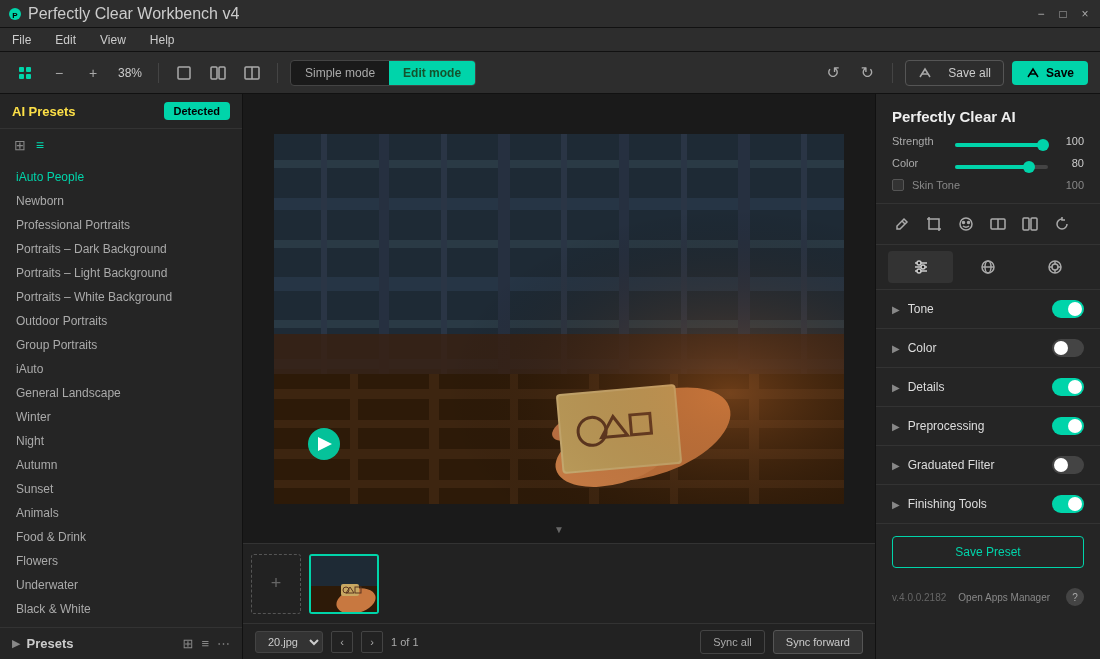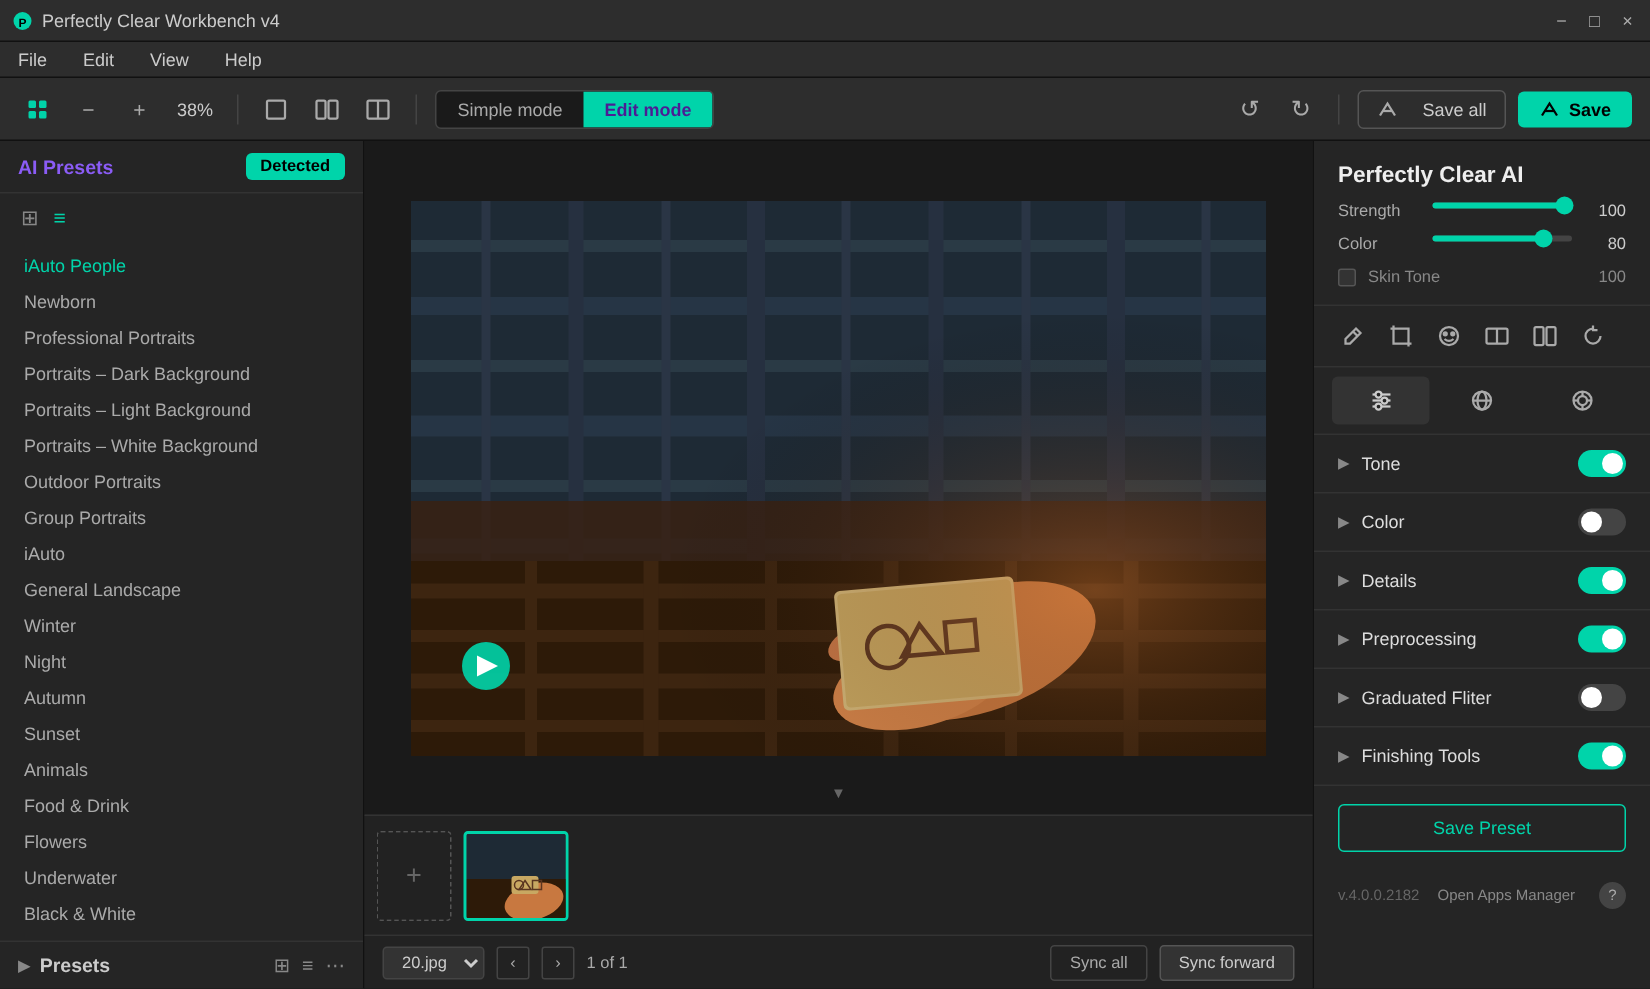--- a/index.html
+++ b/index.html
@@ -1,46 +1,46 @@
 <!DOCTYPE html>
 <html><head>
   <meta charset="utf-8">
   <style>
     * { box-sizing: border-box; margin: 0; padding: 0; }
     body { font-family: -apple-system, BlinkMacSystemFont, 'Segoe UI', sans-serif; font-size: 12px; background: #1e1e1e; color: #ccc; width: 1100px; height: 659px; overflow: hidden; }
 
     
     .title-bar { display: flex; align-items: center; background: #2d2d2d; height: 28px; padding: 0 8px; border-bottom: 1px solid #111; }
-    .title-bar-title { font-size: 12px; color: #ccc; flex: 1; }
+    .title-bar-title { font-size: 16px; color: #ccc; flex: 1; }
     .title-bar-controls { display: flex; gap: 8px; }
     .title-bar-btn { width: 14px; height: 14px; background: none; border: none; color: #aaa; cursor: pointer; font-size: 12px; display: flex; align-items: center; justify-content: center; }
 
     
     .menu-bar { display: flex; align-items: center; background: #2d2d2d; height: 24px; padding: 0 8px; border-bottom: 1px solid #111; gap: 16px; }
     .menu-item { font-size: 12px; color: #ccc; cursor: pointer; padding: 2px 4px; }
 
     
     .toolbar { display: flex; align-items: center; background: #2d2d2d; height: 42px; padding: 0 12px; border-bottom: 1px solid #111; gap: 8px; }
     .toolbar-btn { background: none; border: none; color: #aaa; cursor: pointer; font-size: 14px; padding: 4px; display: flex; align-items: center; justify-content: center; width: 26px; height: 26px; border-radius: 4px; }
     .zoom-display { font-size: 12px; color: #ccc; margin: 0 4px; }
     .toolbar-separator { width: 1px; height: 20px; background: #444; margin: 0 4px; }
     .mode-toggle { display: flex; background: #1a1a1a; border-radius: 4px; overflow: hidden; border: 1px solid #444; }
     .mode-btn { padding: 5px 14px; font-size: 12px; cursor: pointer; border: none; background: none; color: #aaa; }
-    .mode-btn.active { background: #00d4aa; color: #4c1d95; font-weight: 600; }
+    .mode-btn.active { background: #00d4aa; color: #14532d; font-weight: 600; }
     .toolbar-spacer { flex: 1; }
     .save-all-btn { background: none; border: 1px solid #555; color: #ccc; padding: 5px 12px; border-radius: 4px; cursor: pointer; font-size: 12px; display: flex; align-items: center; gap: 16px; }
     .save-btn { background: #00d4aa; border: none; color: #000; padding: 5px 14px; border-radius: 4px; cursor: pointer; font-size: 12px; font-weight: 600; display: flex; align-items: center; gap: 6px; }
 
     
     .main-layout { display: flex; height: calc(659px - 28px - 24px - 42px); }
 
     
     .left-panel { width: 243px; background: #252525; border-right: 1px solid #111; display: flex; flex-direction: column; overflow: hidden; }
     .panel-header { display: flex; align-items: center; padding: 8px 12px; border-bottom: 1px solid #333; }
-    .panel-title { font-size: 13px; font-weight: 600; color: #8b5cf6; flex: 1; }
+    .panel-title { font-size: 13px; font-weight: 600; color: #fde047; flex: 1; }
     .detected-badge { background: #00d4aa; color: #000; font-size: 11px; font-weight: 700; padding: 3px 10px; border-radius: 4px; }
     .view-controls { display: flex; gap: 6px; padding: 6px 12px; }
     .view-btn { background: none; border: none; color: #888; cursor: pointer; font-size: 14px; padding: 2px; }
     .view-btn.active { color: #00d4aa; }
     .preset-list { flex: 1; overflow-y: auto; padding: 4px 0; }
     .preset-item { padding: 5px 16px; font-size: 12px; color: #aaa; cursor: pointer; white-space: nowrap; overflow: hidden; text-overflow: ellipsis; }
     .preset-item.active { color: #00d4aa; font-weight: 500; }
     .bottom-section { border-top: 1px solid #333; }
     .bottom-header { display: flex; align-items: center; padding: 8px 12px; cursor: pointer; }
     .bottom-title { font-size: 13px; font-weight: 600; color: #ccc; flex: 1; }
@@ -60,21 +60,21 @@
     .nav-btn { background: none; border: 1px solid #444; color: #aaa; width: 22px; height: 22px; cursor: pointer; display: flex; align-items: center; justify-content: center; font-size: 11px; border-radius: 2px; }
     .page-info { font-size: 11px; color: #aaa; }
     .bottom-spacer { flex: 1; }
     .sync-btn { background: none; border: 1px solid #444; color: #aaa; padding: 3px 12px; border-radius: 3px; font-size: 11px; cursor: pointer; height: 24px; }
     .sync-forward-btn { background: #333; border: 1px solid #555; color: #ccc; padding: 3px 12px; border-radius: 3px; font-size: 11px; cursor: pointer; height: 24px; }
 
     
     .right-panel { width: 225px; background: #252525; border-left: 1px solid #111; display: flex; flex-direction: column; overflow-y: auto; }
     .ai-panel-title { font-size: 15px; font-weight: 600; color: #eee; padding: 14px 16px 10px; }
     .slider-section { padding: 0 16px 12px; }
-    .slider-row { display: flex; align-items: flex-start; margin-bottom: 10px; gap: 8px; }
+    .slider-row { display: flex; align-items: flex-end; margin-bottom: 10px; gap: 8px; }
     .slider-label { font-size: 11px; color: #aaa; width: 55px; flex-shrink: 0; }
     .slider-track { flex: 1; height: 4px; background: #444; border-radius: 2px; position: relative; cursor: pointer; }
     .slider-fill { height: 100%; background: #00d4aa; border-radius: 2px; }
     .slider-thumb { width: 12px; height: 12px; background: #00d4aa; border-radius: 50%; position: absolute; top: 50%; transform: translateY(-50%); cursor: pointer; }
     .slider-value { font-size: 11px; color: #ccc; width: 28px; text-align: right; }
     .skin-tone-row { display: flex; align-items: center; gap: 8px; }
     .checkbox { width: 12px; height: 12px; border: 1px solid #555; border-radius: 2px; background: #333; flex-shrink: 0; cursor: pointer; }
     .skin-tone-label { font-size: 11px; color: #888; flex: 1; }
     .skin-tone-value { font-size: 11px; color: #888; }
     .icon-toolbar { display: flex; gap: 4px; padding: 6px 12px; border-top: 1px solid #333; border-bottom: 1px solid #333; flex-wrap: wrap; }

